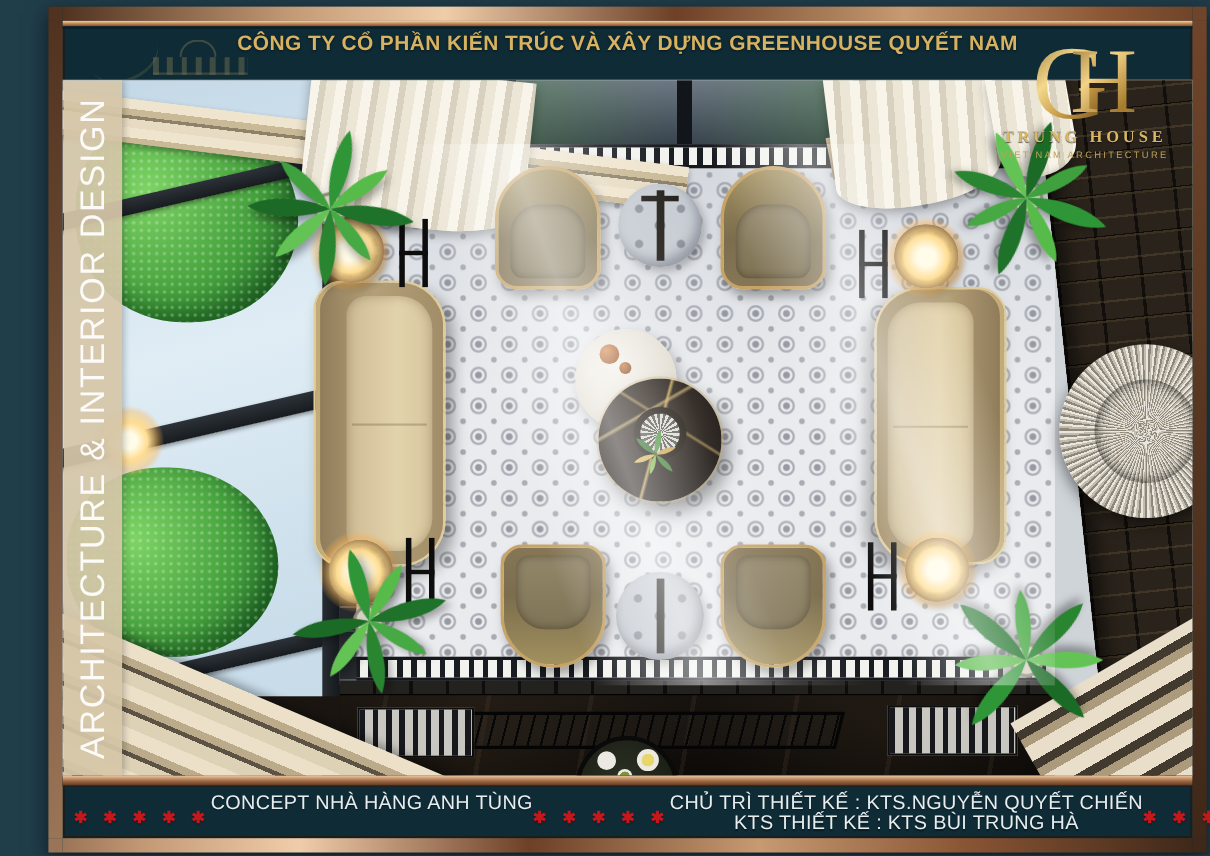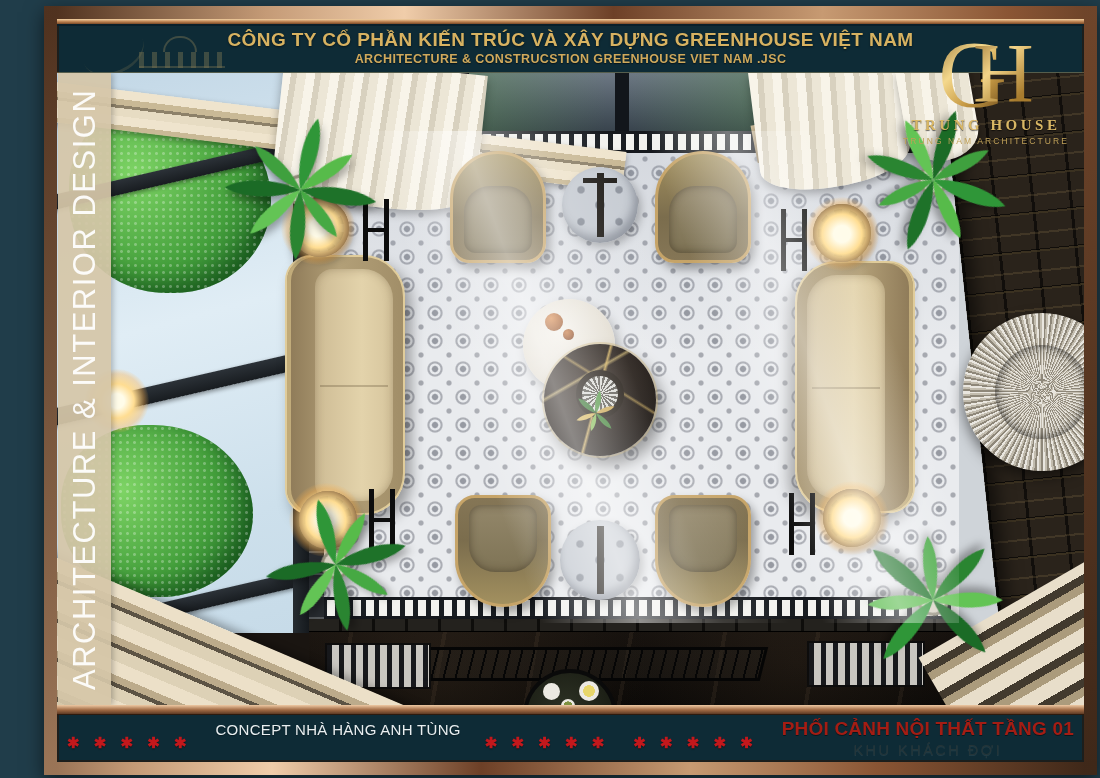--- a/index.html
+++ b/index.html
@@ -256,21 +256,21 @@
 
   
   .divider-bar{position:absolute;left:0;top:686px;width:100%;height:9px;
       background:linear-gradient(180deg,#eec9a3,#a06a44 55%,#5d3a24);box-shadow:0 1px 0 #2c1a0e;}
   .footer-band{position:absolute;left:0;top:695px;width:100%;height:47px;
       background:linear-gradient(90deg,#123e4c,#1a5облdd 0),linear-gradient(180deg,#16505f,#1c5d6e 45%,#123f4d);
       display:flex;align-items:stretch;justify-content:space-between;padding:3px 10px 2px 10px;}
   .star-group{align-self:flex-end;padding-bottom:7px;font-size:15px;font-weight:bold;color:#c3181c;
       letter-spacing:5px;white-space:nowrap;text-shadow:0 1px 1px rgba(0,0,0,.4);}
   .ft-block{text-align:center;color:#e8eef0;padding-top:3px;}
-  .ft-line{font-size:15px;letter-spacing:.3px;line-height:19px;white-space:nowrap;
+  .ft-line{font-size:18px;letter-spacing:.3px;line-height:19px;white-space:nowrap;
       text-shadow:0 1px 1px rgba(0,0,0,.35);}
   .sheet-block{text-align:center;padding-top:1px;}
   .sheet-title{font-size:19px;font-weight:bold;letter-spacing:.2px;color:#a31d14;white-space:nowrap;
       text-shadow:0 1px 0 rgba(0,0,0,.45);}
   .sheet-subtitle{font-size:14.5px;letter-spacing:2.5px;color:#243539;margin-top:2px;white-space:nowrap;
       text-shadow:0 1px 0 rgba(255,255,255,.08);}
 </style>
 </head>
 <body>
 
@@ -278,30 +278,29 @@
   <div class="board">
 
     <div class="hdr-gold"></div>
     <div class="hdr-navy"></div>
     <div class="header-band">
       <div class="hdr-sketch">
         <div class="hdr-leaf"></div>
         <div class="hdr-dome"></div>
         <div class="hdr-cols"></div>
       </div>
-      <div class="hdr-line1">CÔNG TY CỔ PHẦN KIẾN TRÚC VÀ XÂY DỰNG GREENHOUSE VIỆT NAM</div>
-      <div class="hdr-line2">ARCHITECTURE &amp; CONSTRUCSTION GREENHOUSE VIET NAM .JSC</div>
+      <div class="hdr-line1">CÔNG TY CỔ PHẦN KIẾN TRÚC VÀ XÂY DỰNG GREENHOUSE QUYẾT NAM</div>
     </div>
 
     <div class="logo">
       <div class="monogram">
         <span class="mono-g">G</span><span class="mono-h">H</span>
       </div>
       <div class="logo-name">TRUNG HOUSE</div>
-      <div class="logo-tagline">TRUNG NAM ARCHITECTURE</div>
+      <div class="logo-tagline">VIET NAM ARCHITECTURE</div>
     </div>
 
     <div class="scene">
 
       <div class="window">
         <div class="hedge t">
             <div class="hedge-speck"></div>
           </div>
         <div class="hedge b">
             <div class="hedge-speck"></div>
@@ -494,20 +493,24 @@
       </div>
     </div>
 
     <div class="divider-bar"></div>
     <div class="footer-band">
       <div class="star-group">✱ ✱ ✱ ✱ ✱</div>
       <div class="ft-block">
         <div class="ft-line">CONCEPT NHÀ HÀNG ANH TÙNG</div>
       </div>
       <div class="star-group">✱ ✱ ✱ ✱ ✱</div>
+      <div class="ft-block">
+        <div class="ft-line">CHỦ TRÌ THIẾT KẾ : KTS.NGUYỄN QUYẾT CHIẾN</div>
+        <div class="ft-line">KTS THIẾT KẾ : KTS BÙI TRUNG HÀ</div>
+      </div>
       <div class="star-group">✱ ✱ ✱ ✱ ✱</div>
       <div class="sheet-block">
         <div class="sheet-title">PHỐI CẢNH NỘI THẤT TẦNG 01</div>
         <div class="sheet-subtitle">KHU KHÁCH ĐỢI</div>
       </div>
     </div>
 
   </div>
 </div>
 

